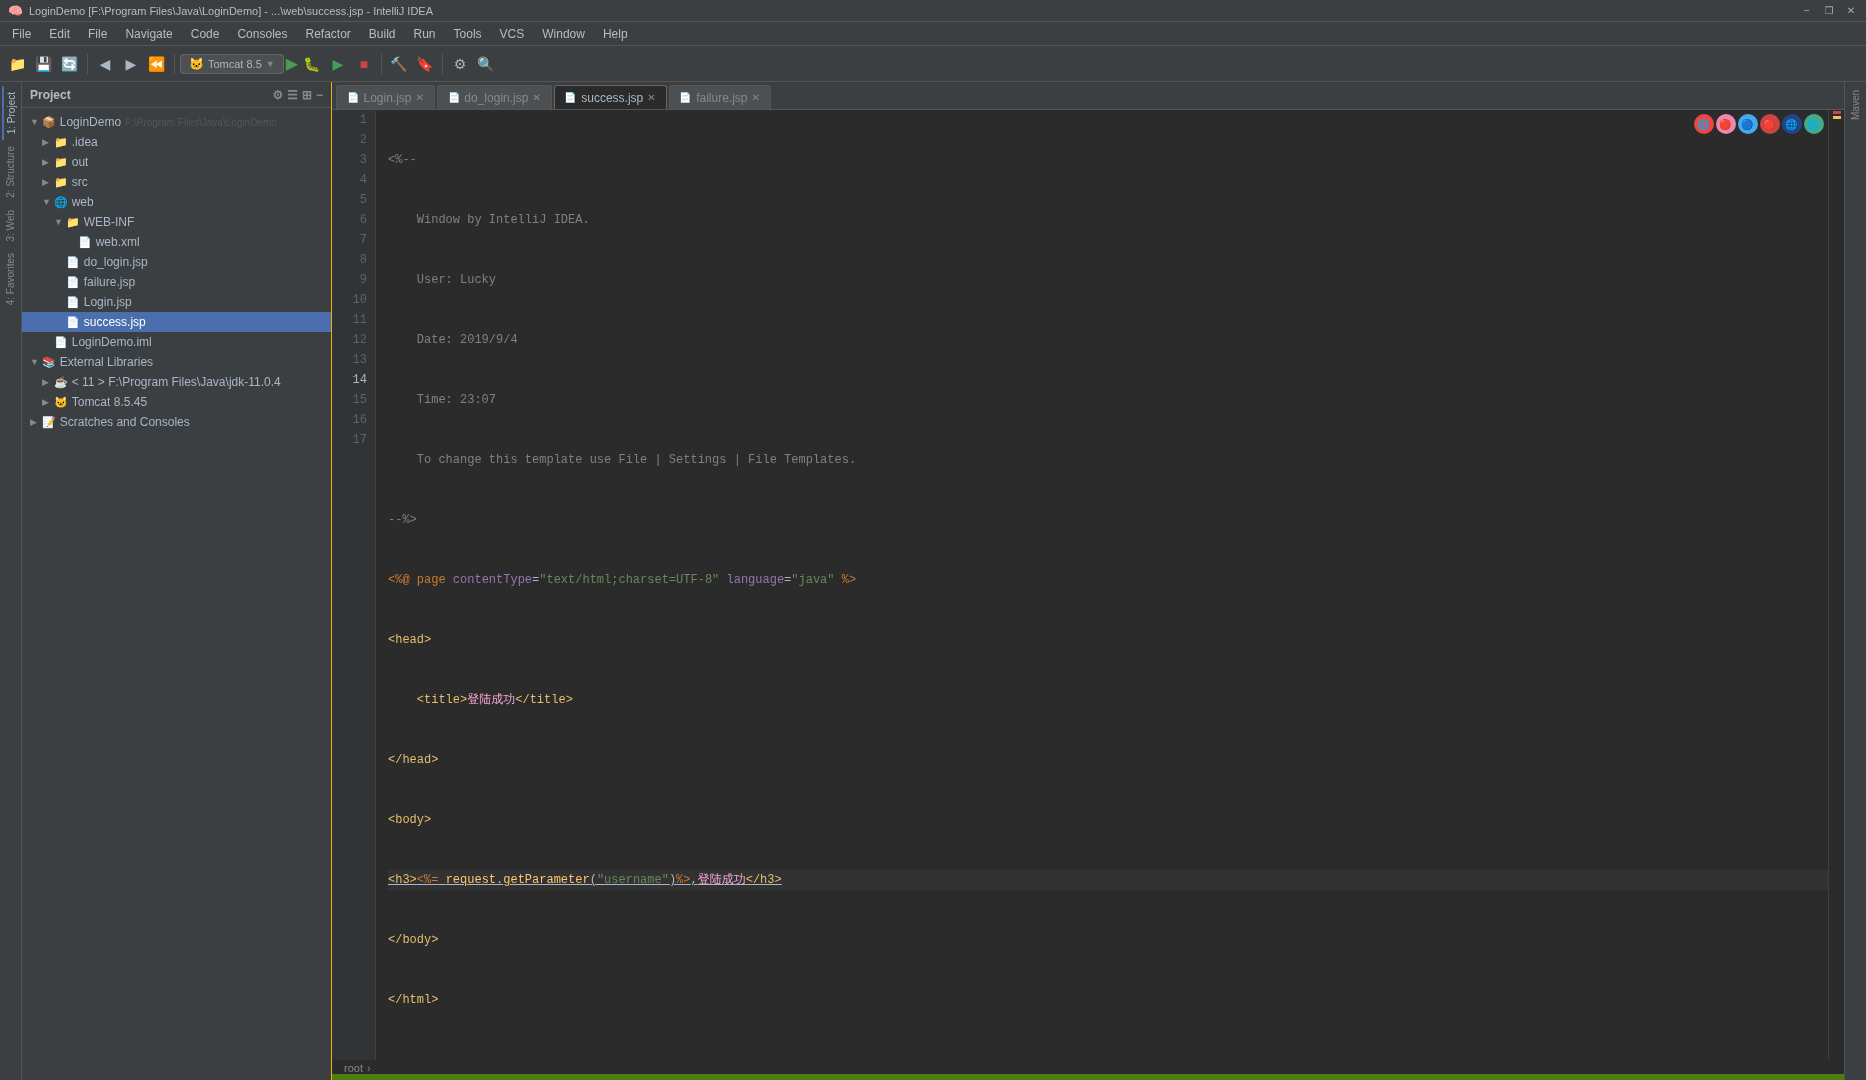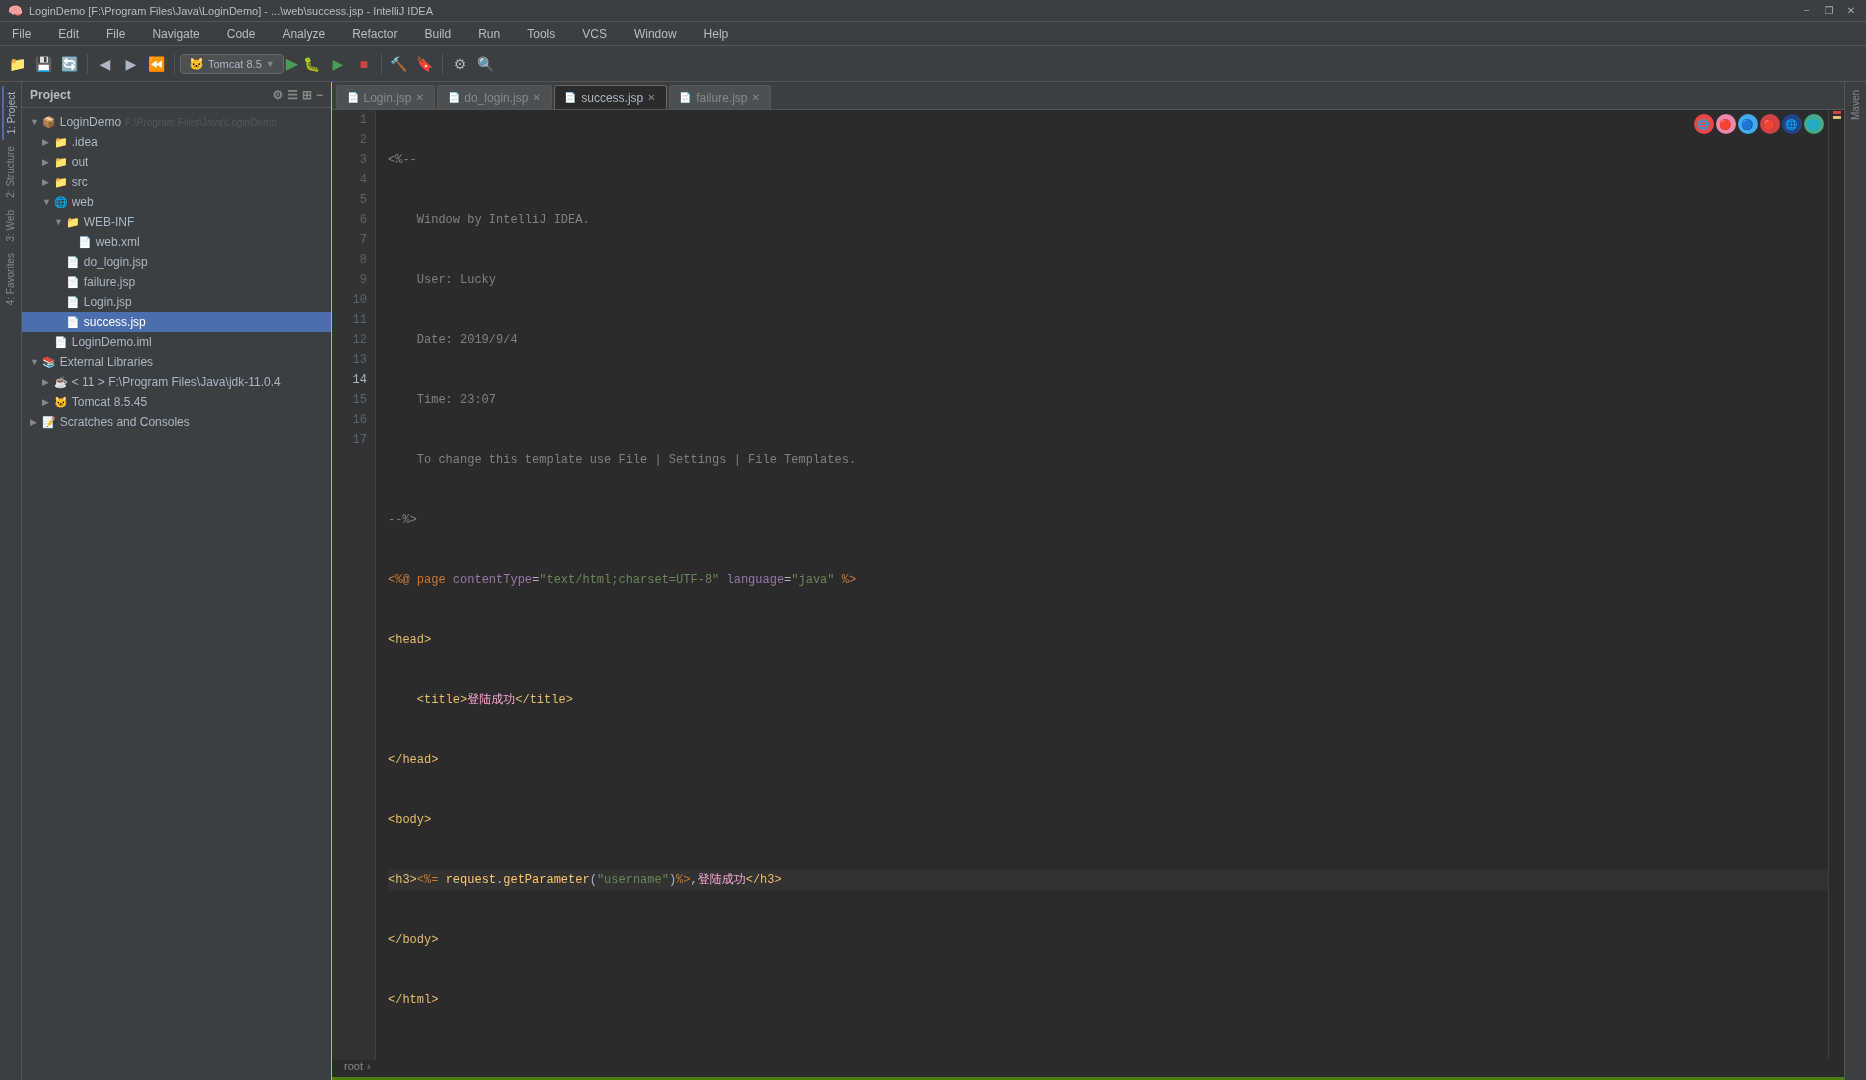--- a/index.html
+++ b/index.html
@@ -23,21 +23,21 @@
 
     
     #menu-bar {
       height: 24px;
       background: #3c3f41;
       display: flex;
       align-items: center;
       padding: 0 4px;
       font-size: 12px;
       border-bottom: 1px solid #555;
-      gap: 11px;
+      gap: 2px;
     }
     .menu-item { padding: 2px 8px; cursor: pointer; color: #bbbbbb; }
 
     
     #toolbar {
       height: 36px;
       background: #3c3f41;
       display: flex;
       align-items: center;
       padding: 0 6px;
@@ -168,21 +168,21 @@
       flex: 1;
       padding: 0 0 0 12px;
       font-size: 12px;
       font-family: 'Consolas', 'Courier New', monospace;
       line-height: 20px;
       overflow: auto;
       color: #a9b7c6;
       white-space: pre;
     }
     .code-line { height: 20px; display: block; }
-    .code-line.active-line { background: #323232; }
+    .code-line.active-line { background: #323232; text-decoration: underline; }
     .str { color: #6a8759; }
     .attr { color: #9876aa; }
     .val { color: #6a8759; }
     .comment { color: #808080; }
     .jsp-delim { color: #cc7832; }
     .method { color: #ffc66d; }
     .html-tag { color: #e8bf6a; }
     .chinese { color: #f9a8d4; }
 
     
@@ -232,25 +232,25 @@
       padding: 4px 2px;
       text-orientation: mixed;
       transform: rotate(180deg);
     }
 
     
     #breadcrumb {
       height: 20px;
       background: #2b2b2b;
       display: flex;
-      align-items: flex-start;
+      align-items: flex-end;
       padding: 0 12px;
       font-size: 11px;
       color: #888;
-      border-bottom: 3px solid #4d7c0f;
+      border-bottom: 6px solid #4d7c0f;
     }
     .breadcrumb-sep { margin: 0 4px; }
 
     #vertical-tabs {
       width: 22px;
       background: #3c3f41;
       border-right: 1px solid #555;
       display: flex;
       flex-direction: column;
       align-items: center;
@@ -281,21 +281,21 @@
     <div class="title-btn">✕</div>
   </div>
 </div>
 
 <div id="menu-bar">
   <div class="menu-item">File</div>
   <div class="menu-item">Edit</div>
   <div class="menu-item">File</div>
   <div class="menu-item">Navigate</div>
   <div class="menu-item">Code</div>
-  <div class="menu-item">Analyze</div>
+  <div class="menu-item">Consoles</div>
   <div class="menu-item">Refactor</div>
   <div class="menu-item">Build</div>
   <div class="menu-item">Run</div>
   <div class="menu-item">Tools</div>
   <div class="menu-item">VCS</div>
   <div class="menu-item">Window</div>
   <div class="menu-item">Help</div>
 </div>
 
 <div id="toolbar">

